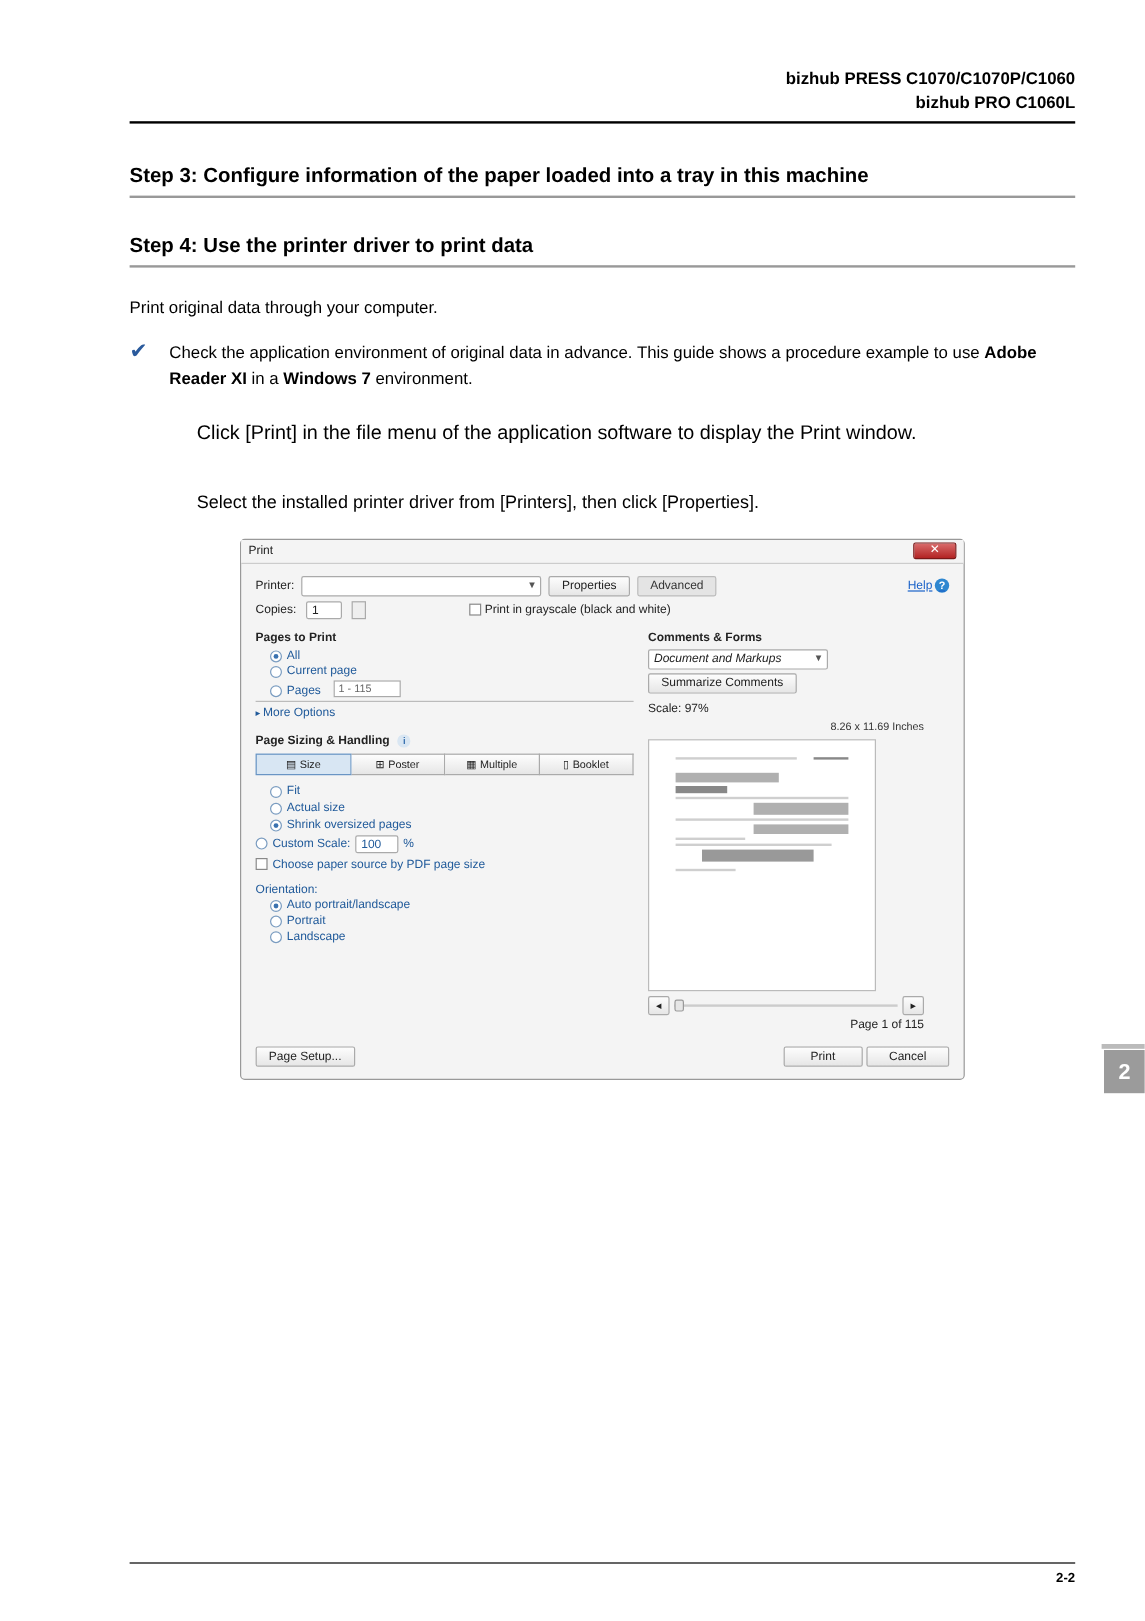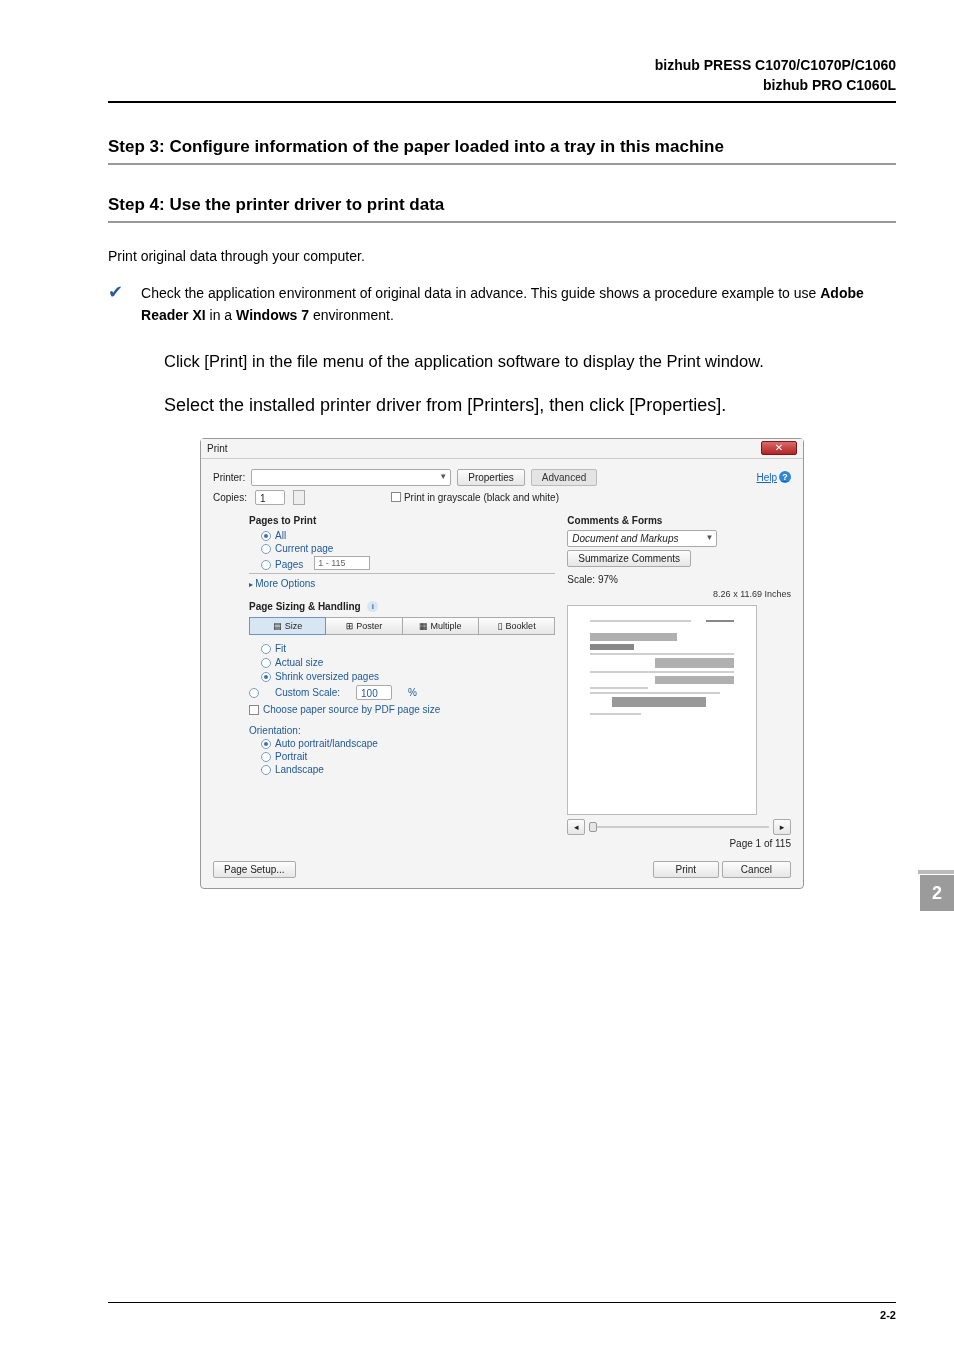--- a/index.html
+++ b/index.html
@@ -48,22 +48,22 @@
   .step4-body { margin-top: 22px; font-size: 14px; line-height: 1.6; }
   .check-row { display: flex; gap: 18px; margin-top: 14px; }
   .checkmark { color: #2a5a9c; font-size: 18px; line-height: 1.2; }
   .instr {
     margin-left: 56px;
     margin-top: 22px;
     font-size: 16.5px;
   }
   .instr2 {
     margin-left: 56px;
-    margin-top: 16px;
-    font-size: 18px;
+    margin-top: 32px;
+    font-size: 15px;
   }
 
   
   .dialog {
     width: 604px;
     margin: 18px auto 0 auto;
     border: 1px solid #999;
     border-radius: 4px;
     background: #f4f4f4;
     font-family: "Segoe UI", Arial, sans-serif;
@@ -112,42 +112,42 @@
   .btn-adv { background:#e4e4e4; border-color:#bbb; color:#333; }
   .help-link { color:#1a62c8; font-size:10px; text-decoration: underline; display:flex; gap:2px; align-items:center;}
   .help-icon {
     width:12px; height:12px; border-radius:50%; background:#2f87d0; color:#fff; font-size:9px; text-align:center; line-height:12px; font-weight:bold;
   }
   .row2 { margin-top: 4px; gap: 8px; }
   .numfield { width:30px; height:15px; }
   .stepper { width:12px; height:15px; border:1px solid #aaa; background:#eee; display:inline-block;}
   .grayscale-check { margin-left: 78px; font-size:10px; display:flex; align-items:center; gap:3px;}
   .check-sq { width:10px; height:10px; border:1px solid #888; background:#fff; display:inline-block;}
-  .main-area { display:flex; margin-top:10px; gap:12px;margin-left:36px; }
+  .main-area { display:flex; margin-top:10px; gap:12px; }
   .left-col { width: 315px; }
   .right-col { width: 230px; }
   .section-h { font-weight:bold; font-size:10px; margin-bottom:4px;}
   .radio-row { display:flex; align-items:flex-end; gap:4px; font-size:10px; margin:2px 0; color:#205a9a;padding-left:12px;}
   .radio { width:10px; height:10px; border:1px solid #7a9cc0; border-radius:50%; background:#fff; display:inline-block; position:relative;}
   .radio.on::after { content:""; position:absolute; left:2px; top:2px; width:4px; height:4px; background:#3a72b0; border-radius:50%;}
   .pages-input { width:56px; height:14px; border:1px solid #aaa; background:#fff; font-size:9px; padding:1px 3px; color:#666;}
   .more-opt { color:#205a9a; font-size:10px; margin-top:4px;}
   .more-opt::before { content:"▸ "; font-size:8px;}
   .info-icon {
     width:11px; height:11px; border-radius:50%; background:#d9e6f2; color:#3a72b0; font-size:8px; text-align:center; line-height:11px; display:inline-block; font-weight:bold; vertical-align:middle; margin-left:4px;
   }
   .btn-group { display:flex; margin-top:5px;}
   .tab-btn {
     flex:1; border:1px solid #aaa; background:linear-gradient(#fdfdfd,#e6e6e6); font-size:9px; padding:3px 2px; display:flex; align-items:center; justify-content:center; gap:3px; cursor:pointer;
   }
   .tab-btn + .tab-btn { border-left:none; }
   .tab-btn.sel { background:#d8e6f3; border-color:#6a95c4;}
   .opt-block { margin-top:8px; }
   .opt-block .radio-row { margin:3px 0;}
-  .custom-scale-row { display:flex; align-items:center; gap:16px; font-size:10px; color:#205a9a; margin:3px 0;}
+  .custom-scale-row { display:flex; align-items:center; gap:4px; font-size:10px; color:#205a9a; margin:3px 0;}
   .custom-scale-row .numfield { width:36px;}
   .chk-row { display:flex; gap:4px; align-items:center; color:#205a9a; font-size:10px; margin-top:4px;}
   .orient { margin-top:10px; font-size:10px; color:#205a9a;}
   .comments-h { font-weight:bold; font-size:10px;}
   .scale-info { font-size:10px; margin-top:10px; color:#222;}
   .paper-dim { text-align:right; font-size:9px; color:#333; margin-top:4px;}
   .preview-box {
     width: 190px; height: 210px; border:1px solid #bbb; background:#fff; margin-top:6px; position:relative; padding:14px 22px;
   }
   .preview-page {

